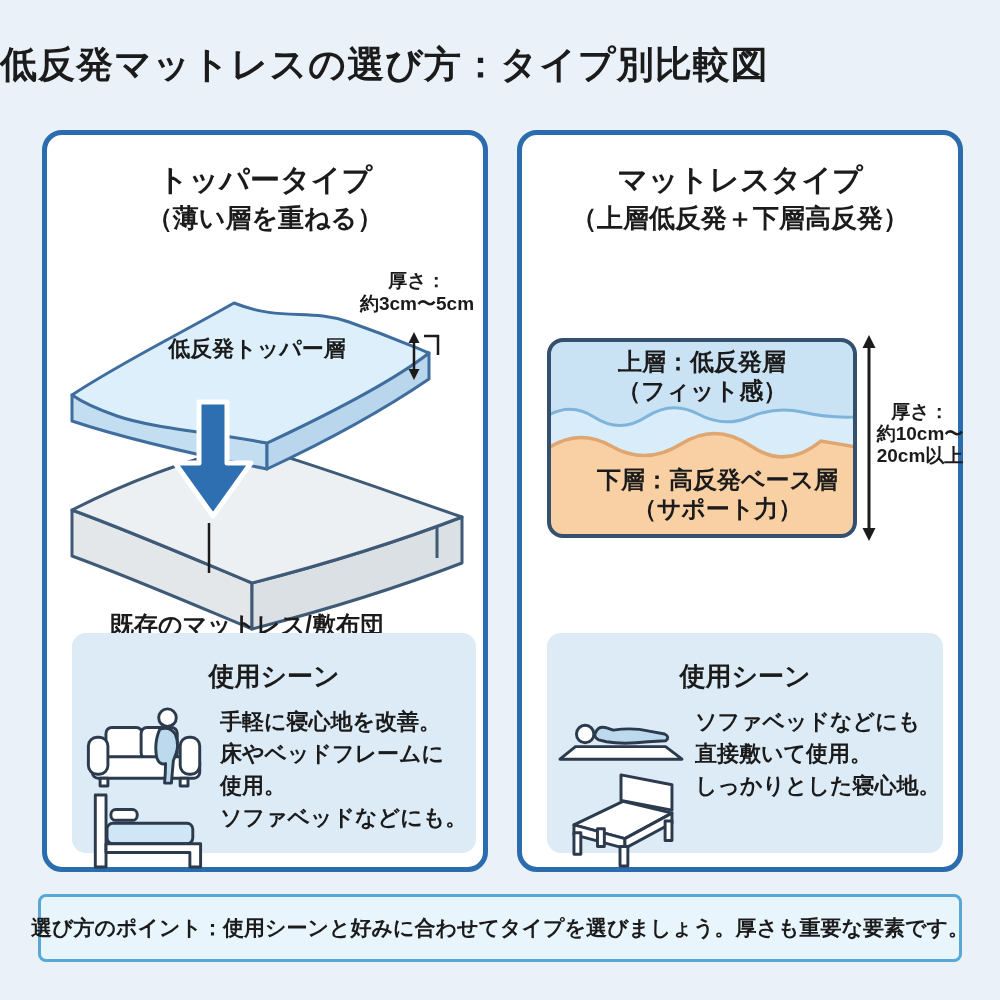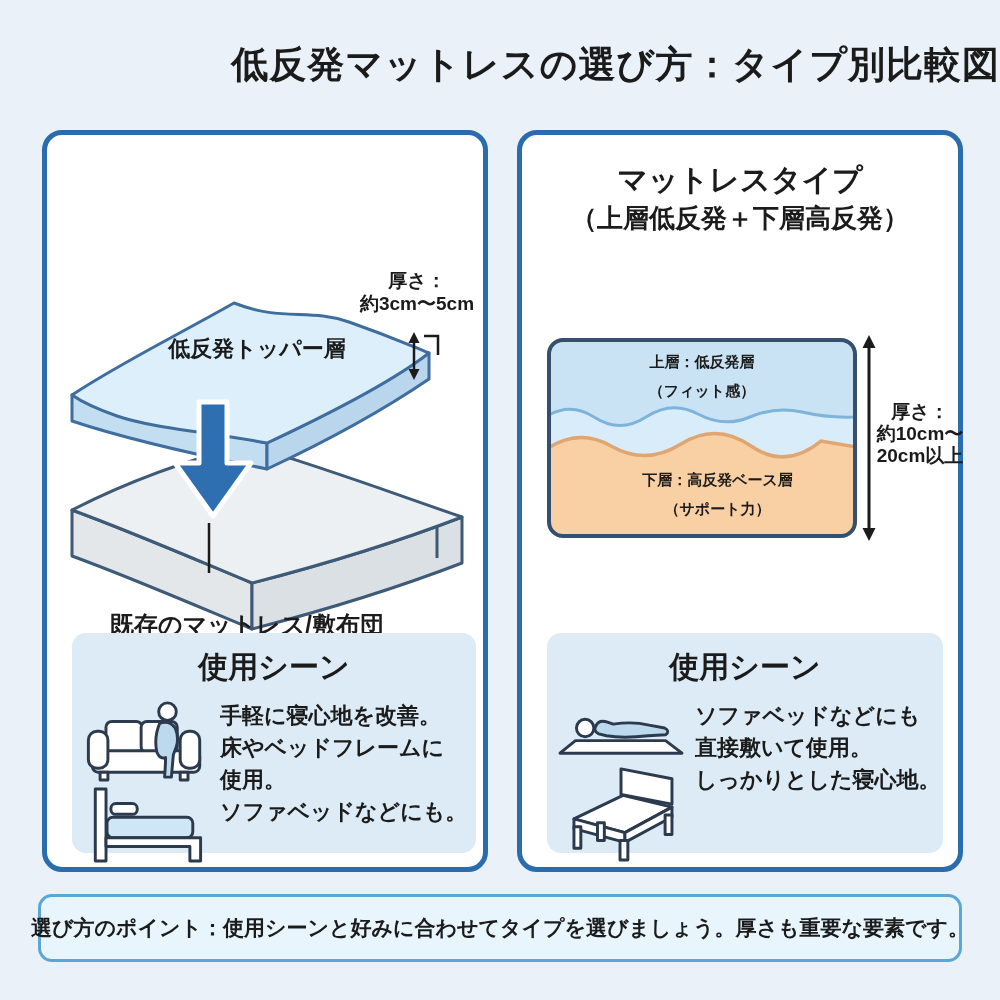--- a/index.html
+++ b/index.html
@@ -3,54 +3,58 @@
 <meta charset="utf-8">
 <style>
   :root{
     --page-bg:#eaf1f8; --panel-border:#2b6cae; --ink:#1b1b1b;
     --usage-bg:#dcebf6; --footer-bg:#e9f5fd; --footer-border:#58a7d6;
   }
   *{margin:0;padding:0;box-sizing:border-box;}
   html,body{width:1000px;height:1000px;}
   body{background:var(--page-bg);font-family:"Liberation Sans","DejaVu Sans",sans-serif;color:var(--ink);position:relative;overflow:hidden;}
   .page{position:absolute;inset:0;}
-  .title{position:absolute;top:40px;left:0;width:1000px;text-align:right;font-size:37px;font-weight:bold;letter-spacing:1px;}
+  .title{position:absolute;top:40px;left:0;width:1000px;text-align:left;font-size:37px;font-weight:bold;letter-spacing:1px;}
   .panel{position:absolute;top:130px;width:446px;height:742px;background:#fff;border:5px solid var(--panel-border);border-radius:20px;}
   .panel.left{left:42px;}
   .panel.right{left:517px;}
   .panel-head{position:absolute;top:26px;left:0;width:100%;text-align:center;line-height:38px;}
   .panel-title{font-size:30px;font-weight:bold;}
   .panel-subtitle{font-size:26px;font-weight:bold;}
   .diagram{position:absolute;left:0;top:125px;width:445px;height:375px;}
   .thick-note{position:absolute;left:300px;top:134px;width:140px;text-align:center;font-size:19px;font-weight:bold;line-height:23px;}
   .topper-label{position:absolute;left:95px;top:199px;width:230px;text-align:center;font-size:22px;font-weight:bold;}
   .base-label{position:absolute;left:25px;top:446px;width:350px;text-align:center;font-size:24px;font-weight:bold;margin-top:28px;}
   .usage-box{position:absolute;left:25px;top:498px;width:396px;height:220px;background:var(--usage-bg);border-radius:14px;}
   .panel.left .usage-box{width:404px;}
-  .usage-title{padding-top:14px;text-align:center;font-size:30px;font-weight:bold;}
+  .usage-title{padding-top:26px;text-align:center;font-size:26px;font-weight:bold;}
   .usage-row{display:flex;margin-top:2px;}
   .usage-icons{width:148px;display:flex;flex-direction:column;align-items:center;gap:4px;padding-top:8px;}
   .usage-text{flex:1;padding-top:10px;font-size:22px;font-weight:bold;line-height:32px;white-space:nowrap;font-family:Liberation Serif, serif;}
   .xsec{position:absolute;left:25px;top:203px;width:310px;height:200px;}
-  .xsec-label{position:absolute;left:25px;width:310px;text-align:center;font-size:15px;font-weight:bold;line-height:29px;}
+  .xsec-label{position:absolute;left:25px;width:310px;text-align:center;font-size:24px;font-weight:bold;line-height:29px;}
   .xsec-label.upper{top:212px;}
   .xsec-label.lower{top:330px;padding-left:31px;}
   .measure-arrow{position:absolute;left:338px;top:200px;width:18px;height:206px;}
   .measure-note{position:absolute;left:348px;top:266px;width:100px;text-align:center;font-size:19px;font-weight:bold;line-height:22px;white-space:nowrap;}
-  .footer-note{position:absolute;left:38px;top:894px;width:924px;height:68px;background:var(--footer-bg);border:3px solid var(--footer-border);border-radius:14px;display:flex;align-items:center;justify-content:center;font-size:21px;font-weight:bold;white-space:nowrap;}
+  .footer-note{position:absolute;left:38px;top:894px;width:924px;height:68px;background:var(--footer-bg);border:3px solid var(--footer-border);border-radius:8px;display:flex;align-items:center;justify-content:center;font-size:21px;font-weight:bold;white-space:nowrap;}
   svg{display:block;}
 </style>
 </head>
 <body>
 
 <div class="page">
 
   <h1 class="title">低反発マットレスの選び方：タイプ別比較図</h1>
 
   <section class="panel left">
+    <div class="panel-head">
+      <div class="panel-title">トッパータイプ</div>
+      <div class="panel-subtitle">（薄い層を重ねる）</div>
+    </div>
 
     <svg class="diagram" viewBox="0 0 445 375">
 
       <g stroke="#3e5a77" stroke-width="3" stroke-linejoin="round">
         <path d="M25,250 L25,296 C85,318 145,344 205,369 L205,323 C145,298 85,272 25,250 Z" fill="#e3e7ea"></path>
         <path d="M205,323 L205,369 C275,351 350,328 415,303 L415,257 C350,282 275,305 205,323 Z" fill="#dbe0e4"></path>
         <path d="M25,250 C80,222 140,200 200,185 C270,205 345,233 415,257 C350,282 275,305 205,323 C145,298 85,272 25,250 Z" fill="#edf0f2"></path>
         <line x1="390" y1="266" x2="390" y2="298" fill="none"></line>
       </g>
 

